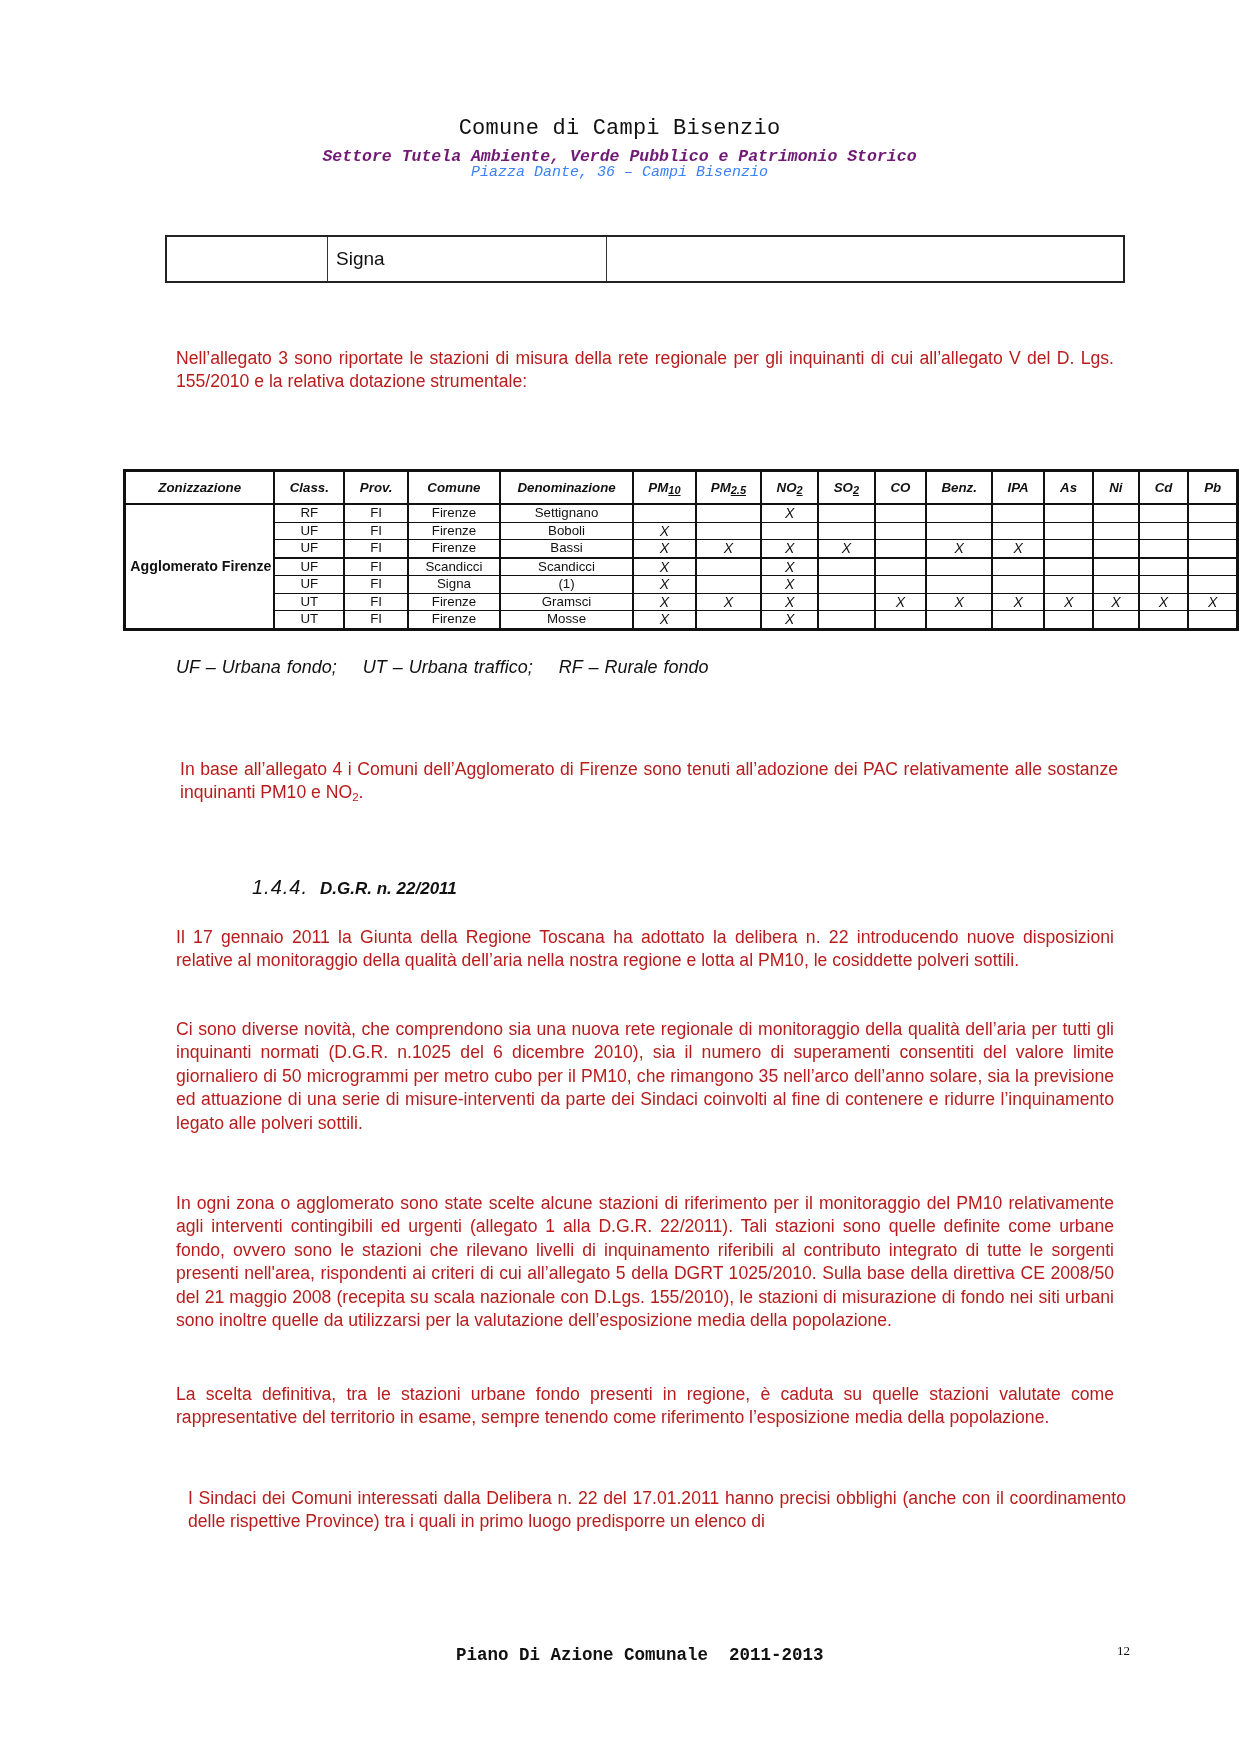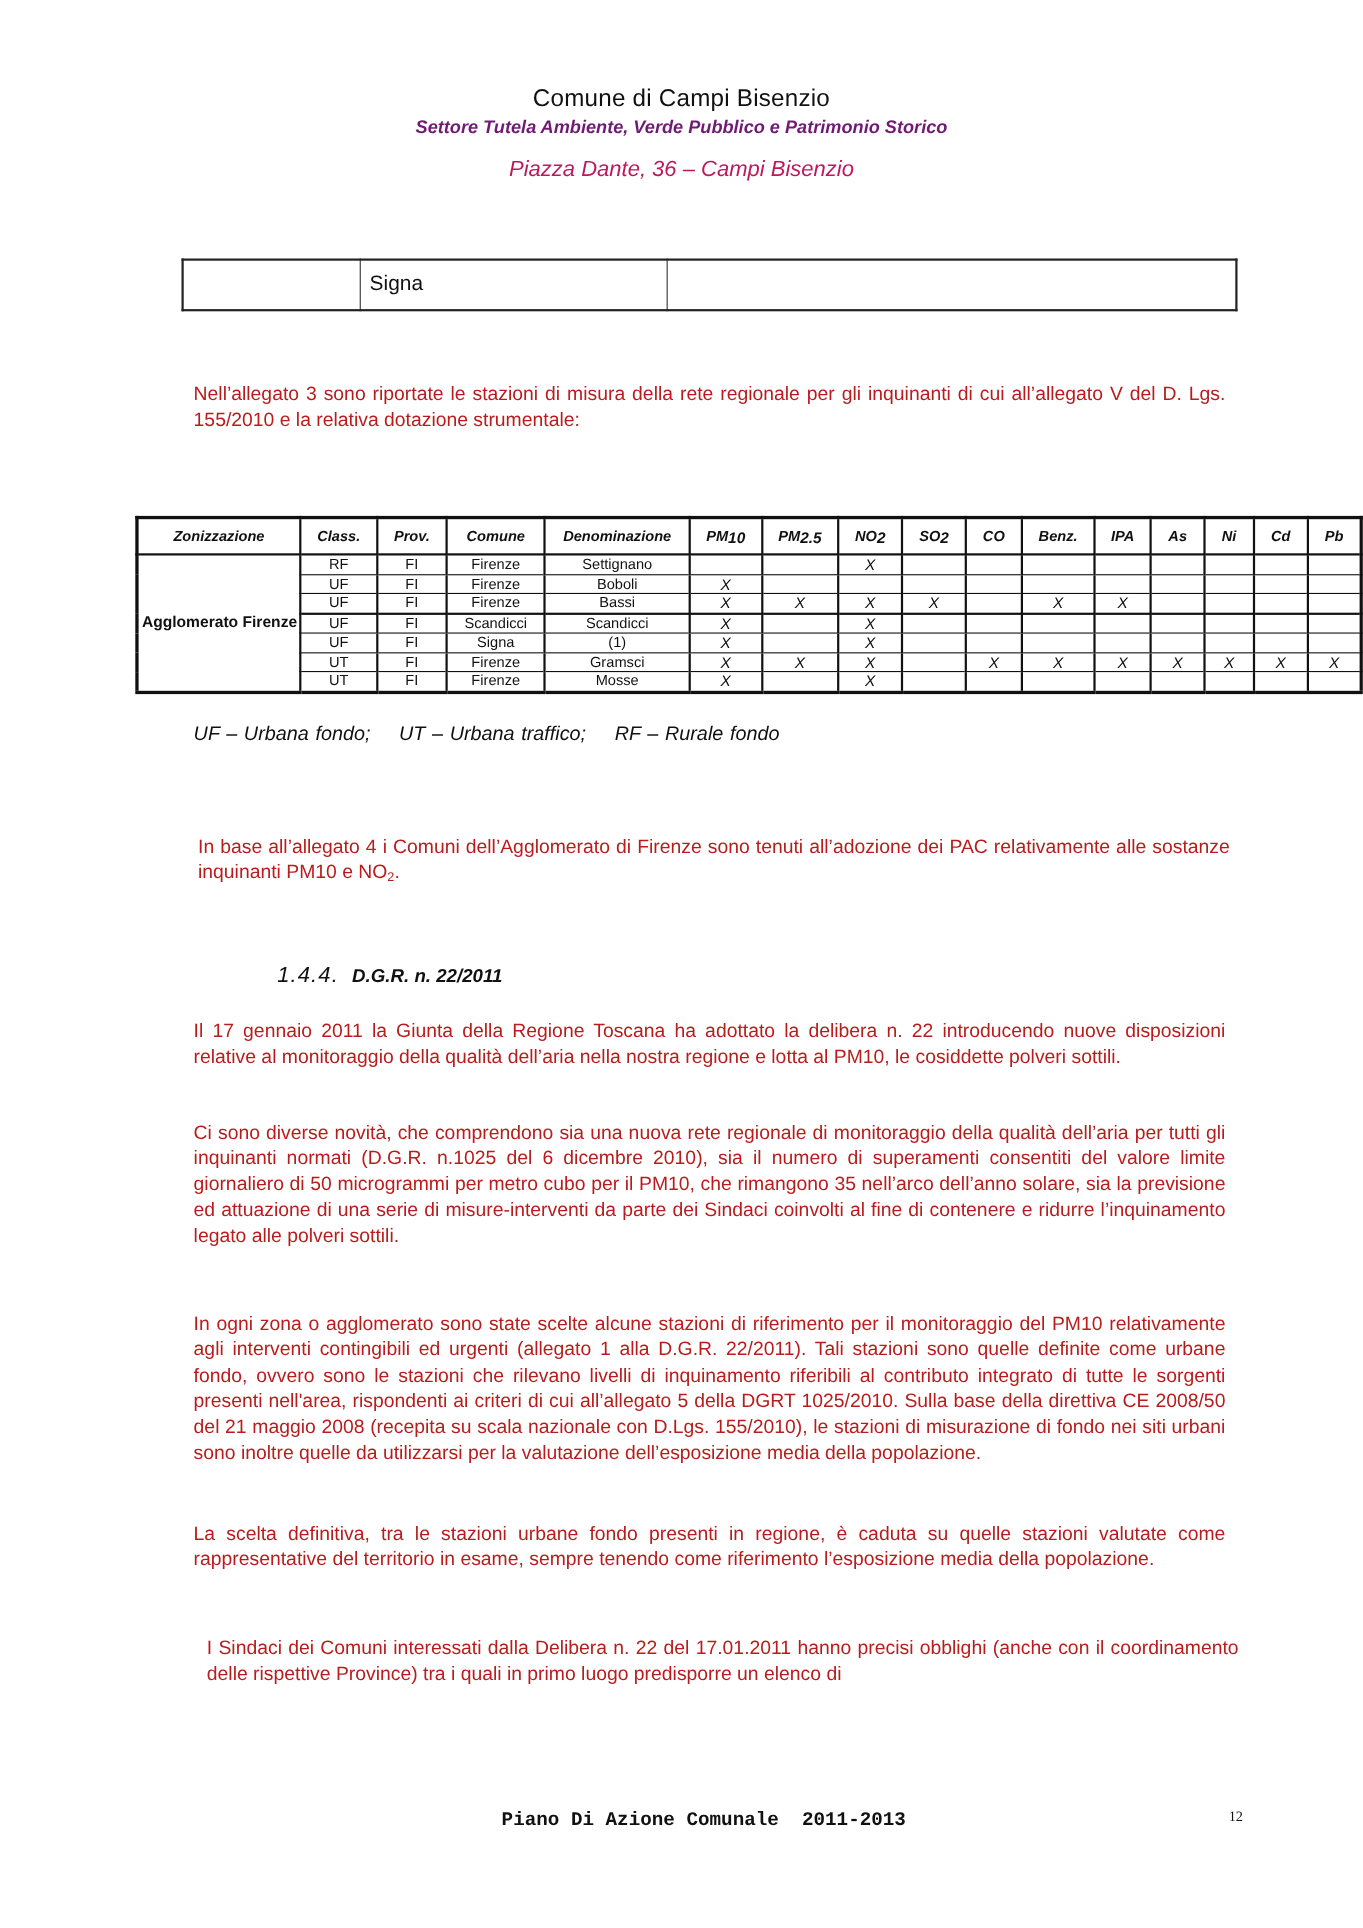--- a/index.html
+++ b/index.html
@@ -1,21 +1,21 @@
 <!DOCTYPE html>
 <html><head>
 <meta charset="utf-8">
 <style>
   html, body { margin: 0; padding: 0; background: #ffffff; }
   body { width: 1239px; height: 1753px; position: relative; overflow: hidden; color: #111; font-family: "Liberation Sans", sans-serif; }
 
-  .hdr { position: absolute; left: 0; width: 1239px; text-align: center; font-family: Liberation Sans, sans-serif; }
+  .hdr { position: absolute; left: 0; width: 1239px; text-align: center; font-family: Liberation Mono, monospace; margin-top: 40px; }
   .hdr-title { top: 76px; font-size: 22px; color: #111; letter-spacing: 0.2px; }
   .hdr-sub { top: 107px; font-size: 16.5px; font-weight: bold; font-style: italic; color: #701a75; }
-  .hdr-addr { top: 143px; font-size: 20px; font-style: italic; font-weight: 300; color: #be185d; }
+  .hdr-addr { top: 124px; font-size: 15px; font-style: italic; font-weight: 300; color: #3b82f6; }
 
   .signa-table { position: absolute; left: 165px; top: 235px; width: 960px; height: 48px; border: 2px solid #222; border-collapse: collapse; }
   .signa-table td { border: 1px solid #333; padding: 0; font-size: 19px; vertical-align: middle; }
   .signa-table td.c1 { width: 160px; }
   .signa-table td.c2 { width: 270px; padding-left: 8px; }
 
   .para { position: absolute; left: 176px; width: 938px; font-size: 17.6px; line-height: 23.4px; text-align: justify; text-align-last: left; color: #b91c1c; }
   .p1 { top: 347px; }
   .p2 { top: 754px; }
   .p3 { top: 926px; }
@@ -27,21 +27,21 @@
 
   .legend { position: absolute; left: 176px; top: 657px; font-size: 18px; font-style: italic; color: #111; word-spacing: 1px; }
   .legend span { margin-right: 26px; }
 
   .section { position: absolute; left: 252px; top: 876px; font-style: italic; color: #111; }
   .section .num { font-size: 20px; letter-spacing: 1px; margin-right: 12px; }
   .section .ttl { font-size: 17px; font-weight: bold; }
 
   .st { position: absolute; left: 123px; top: 469px; border-collapse: collapse; border: 3px solid #111; font-size: 13.3px; }
   .st th { border: 2px solid #111; font-style: italic; font-weight: bold; height: 31px; padding: 0 14px; white-space: nowrap; font-size: 13.3px; }
-  .st th sub { font-size: 14px; vertical-align: -2px; line-height: 0; }
+  .st th sub { font-size: 11px; vertical-align: -2px; line-height: 0; text-decoration: underline; }
   .st td { border-left: 2px solid #111; border-right: 2px solid #111; border-bottom: 1.5px solid #111; height: 16.5px; padding: 0; text-align: center; line-height: 16px; white-space: nowrap; }
   .st td.zone { font-weight: bold; font-size: 14.2px; text-align: right; padding-right: 2px; border-bottom: 3px solid #111; }
   .st td.x { font-style: italic; font-size: 14px; }
   .st tr.row-2 td { border-bottom-width: 2.5px; }
   .st tr:last-child td { border-bottom: 3px solid #111; }
 
   .footer { position: absolute; top: 1645px; left: 456px; font-family: Liberation Mono, monospace; font-weight: bold; font-size: 17.5px; color: #111; }
   .page-num { position: absolute; top: 1643px; left: 1092px; font-family: "Liberation Serif", serif; font-size: 13px; color: #111; margin-left: 25px; }
 </style>
 </head>

